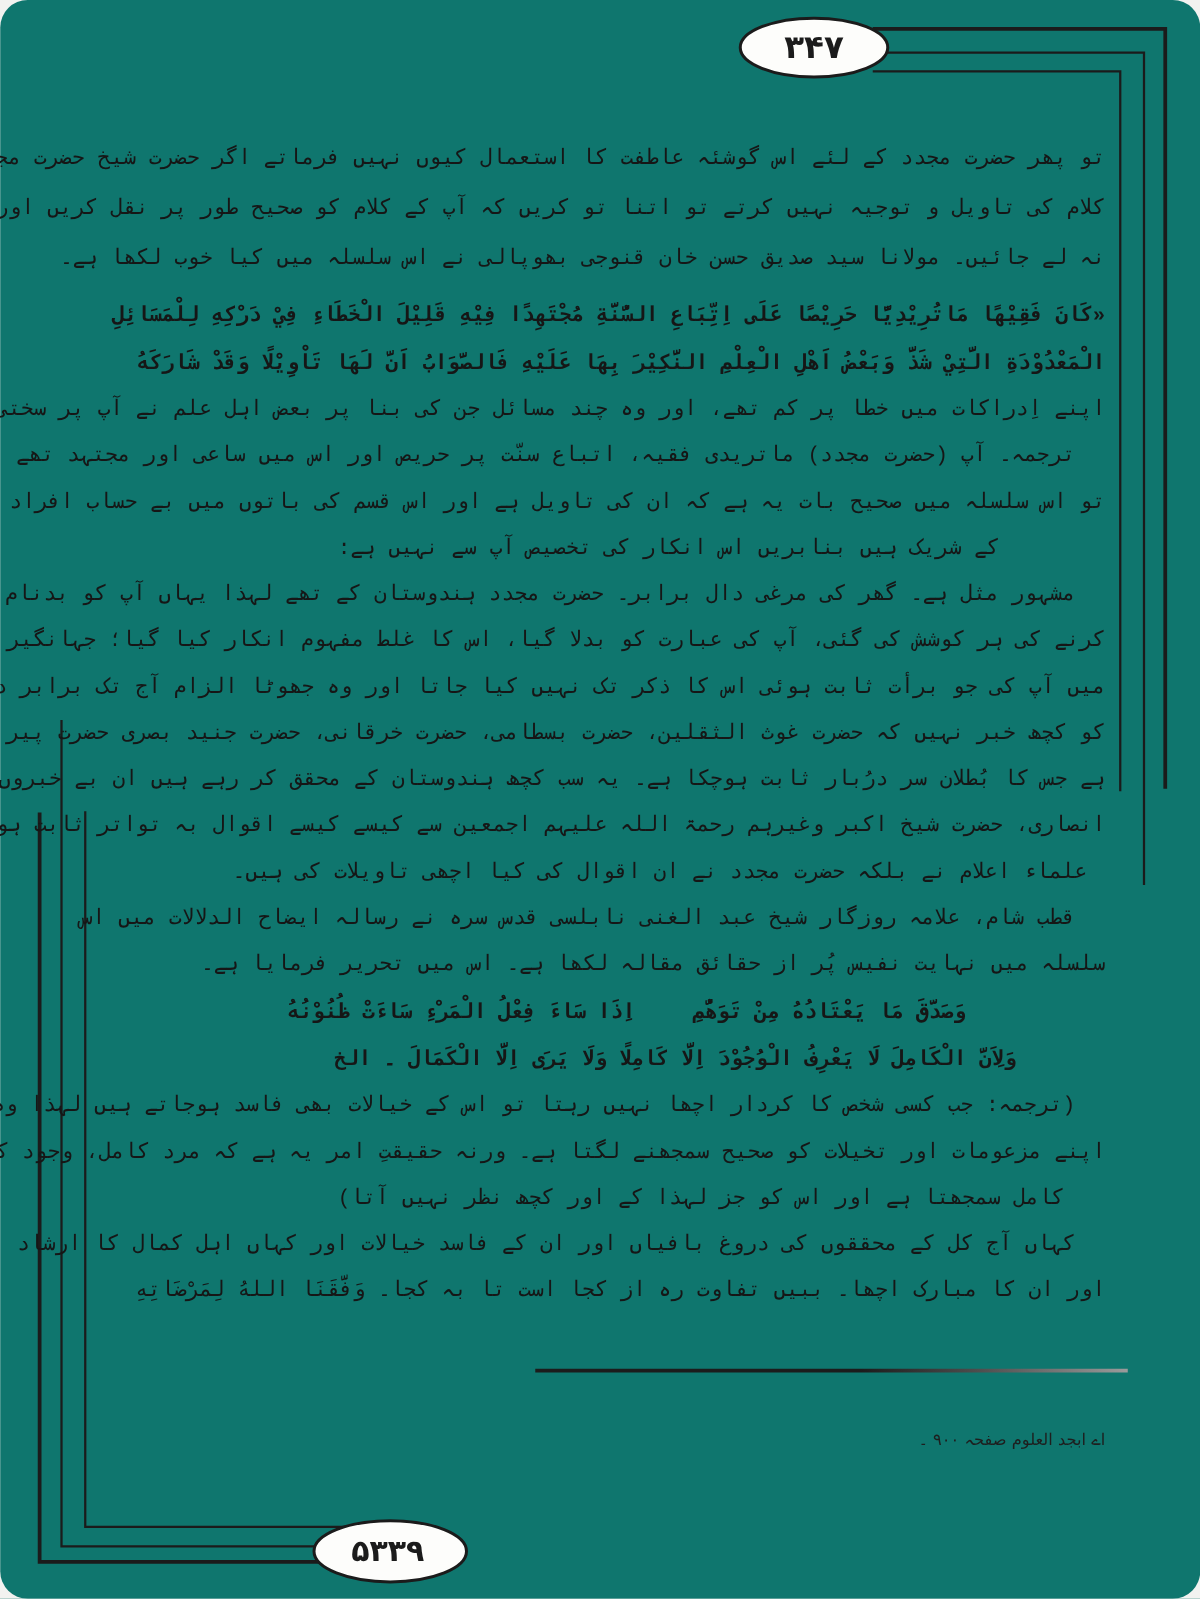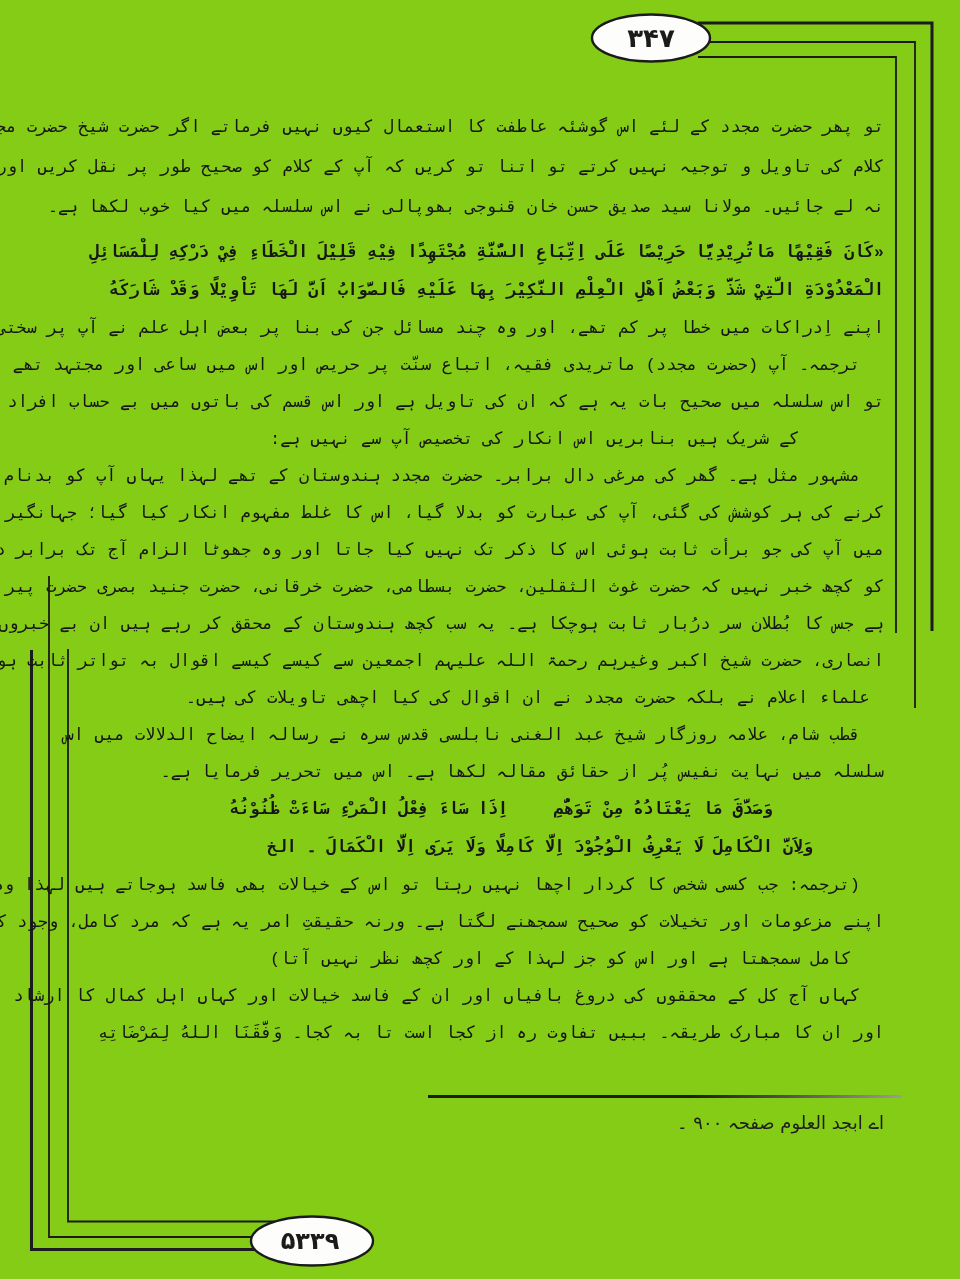--- a/index.html
+++ b/index.html
@@ -5,22 +5,23 @@
   html,body{margin:0;padding:0;}
   body{
     width:960px;height:1279px;
     background:#f2f2f0;
     font-family:"DejaVu Sans", sans-serif;
     position:relative;
     overflow:hidden;
   }
   .page{
     position:absolute;inset:0;
-    background:#84cc16;
+    background:#0f766e;
     color:#1b1b1b;
+    border-radius:22px;
   }
   .frame{position:absolute;left:0;top:0;pointer-events:none;}
   .pagenum{
     position:absolute;
     text-align:center;
     font-weight:bold;
     color:#1b1b1b;
     direction:rtl;
   }
   .pagenum.top{
@@ -65,25 +66,25 @@
     justify-content:flex-end;
   }
   .verse-gap{display:inline-block;width:46px;flex:0 0 auto;}
   .footnote-divider{
     position:absolute;
     left:428px;top:1095px;width:474px;height:3px;
     background:linear-gradient(to right,#1c1c1c 0 55%,#4e4e4e 75%,#9b9b9b 100%);
   }
   .footnote{
     position:absolute;
-    left:178px;top:1110px;width:706px;
+    left:178px;top:1140px;width:706px;
     direction:rtl;
     text-align:right;
     padding-left:0;
-    font-size:18px;
+    font-size:13px;
     line-height:26px;
     color:#1e1e1e;
   }
   .footnote-inner{padding-left:104px;padding-right:0;}
 </style>
 </head>
 <body>
 
 <div class="page">
 
@@ -149,21 +150,21 @@
     </section>
 
     <section class="block">
       <div class="ln first">(ترجمہ: جب کسی شخص کا کردار اچھا نہیں رہتا تو اس کے خیالات بھی فاسد ہوجاتے ہیں لہذا وہ</div>
       <div class="ln">اپنے مزعومات اور تخیلات کو صحیح سمجھنے لگتا ہے۔ ورنہ حقیقتِ امر یہ ہے کہ مرد کامل، وجود کو سراسر</div>
       <div class="ln endline" style="padding-left:92px">کامل سمجھتا ہے اور اس کو جز لہذا کے اور کچھ نظر نہیں آتا)</div>
     </section>
 
     <section class="block">
       <div class="ln first">کہاں آج کل کے محققوں کی دروغ بافیاں اور ان کے فاسد خیالات اور کہاں اہل کمال کا ارشاد</div>
-      <div class="ln endline" style="padding-left:9px">اور ان کا مبارک طریقہ۔ ببیں تفاوت رہ از کجا است تا بہ کجا۔ وَفَّقَنَا اللهُ لِمَرْضَاتِهِ</div>
+      <div class="ln endline" style="padding-left:9px">اور ان کا مبارک اچھا۔ ببیں تفاوت رہ از کجا است تا بہ کجا۔ وَفَّقَنَا اللهُ لِمَرْضَاتِهِ</div>
     </section>
 
   </main>
 
   <div class="footnote-divider"></div>
   <div class="footnote">
     <div class="footnote-inner">اے ابجد العلوم صفحہ ۹۰۰ ۔</div>
   </div>
 
 </div>

